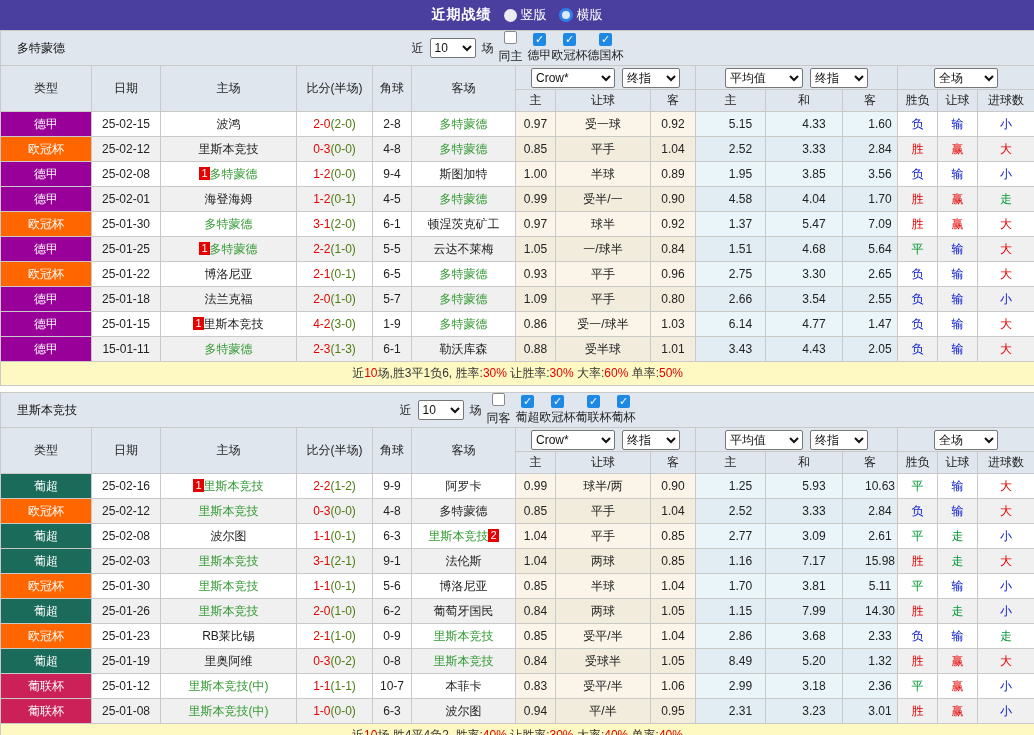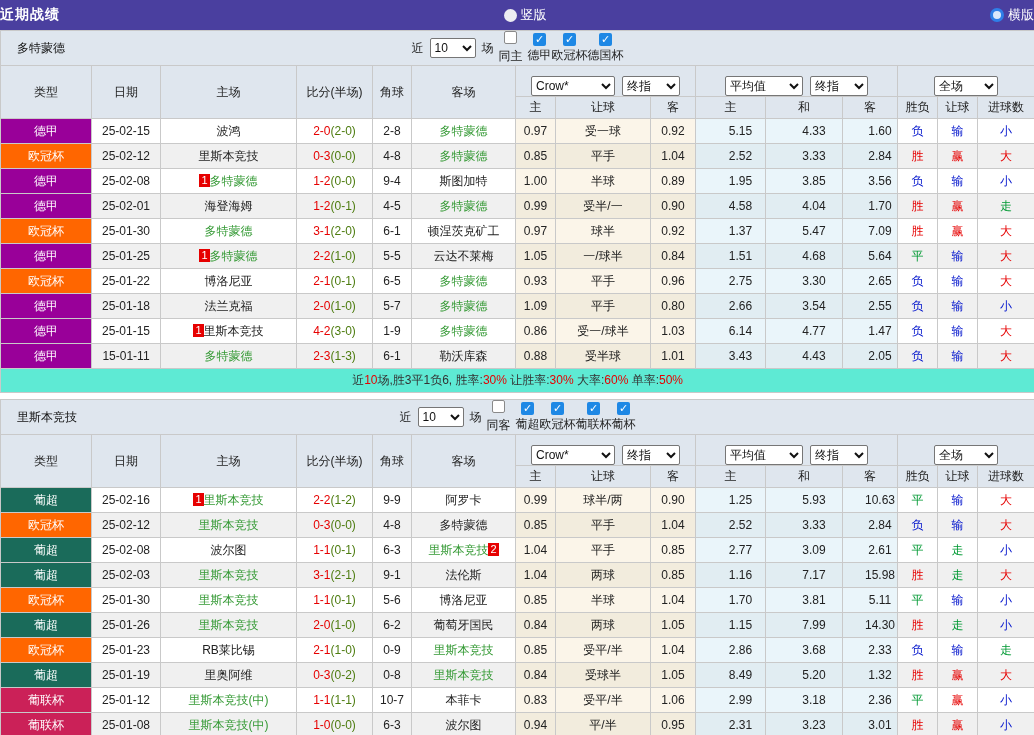--- a/index.html
+++ b/index.html
@@ -5,21 +5,21 @@
   * { box-sizing: border-box; }
   html,body { margin:0; padding:0; background:#fff; }
   body {
     width:1034px;
     font-family:"Liberation Sans","DejaVu Sans",sans-serif;
     font-size:12px; color:#222;
   }
   
   .topbar {
     height:30px; background:#4a3f9f; color:#fff;
-    display:flex; align-items:center; justify-content:space-between; gap:12px;
+    display:flex; align-items:center; justify-content:center; gap:12px;
   }
   .topbar .title { font-size:14px; font-weight:bold; letter-spacing:1px; }
   .radio-label { display:inline-flex; align-items:center; gap:4px; font-size:13px; cursor:pointer; }
   .radio { display:inline-block; width:13px; height:13px; border-radius:50%; }
   .radio.sel { background:#ececf2; }
   .radio.unsel { width:14px; height:14px; background:#dce8fb; border:3px solid #2f7fe8; }
   
   .match-table { width:1034px; }
   .match-table + .match-table { margin-top:6px; }
   table { width:100%; border-collapse:collapse; table-layout:fixed; font-size:12px; }
@@ -38,27 +38,27 @@
   tbody tr:nth-child(even) td.col-avg  { background:#e1edf2; }
   td.league { color:#fff; }
   .team-green { color:#339933; }
   .score-ft { color:#e60000; }
   .score-ht { color:#4d7c0f; }
   .num-badge {
     display:inline-block; background:#e60000; color:#fff;
     font-size:11px; line-height:13px; height:13px; padding:0 2px; vertical-align:1px;
   }
   .c-red { color:#e60000; } .c-blue { color:#0013cc; } .c-green { color:#009933; }
-  .summary-row td { background:#5eead4; height:24px; color:#333; }
+  .summary-row td { background:#fef9c3; height:24px; color:#333; }
   
   .filter-wrap { position:relative; display:flex; align-items:center; justify-content:center; height:100%; gap:3px; }
   .team-label { position:absolute; left:16px; color:#111; }
   select {
     font-family:inherit; font-size:12px; height:20px;
-    border:1px solid #767676; border-radius:2px; background:#fff; color:#111;margin-top:10px;
+    border:1px solid #767676; border-radius:2px; background:#fff; color:#111;
   }
   .sel-count { width:46px; margin:0 3px; }
   .sel-company { width:84px; } .sel-final { width:58px; }
   .sel-avg { width:78px; } .sel-scope { width:64px; }
   .sel-wrap { display:flex; align-items:center; justify-content:center; gap:7px; }
   .cb { display:inline-block; width:13px; height:13px; border-radius:2px; flex:none; }
   .cb.checked { background:#1e88e5; color:#fff; font-size:11px; line-height:13px; text-align:center; }
   .cb.unchecked { background:#fff; border:1px solid #8a8a8a; }
   .cb-label { display:inline-flex; align-items:center; gap:1px; cursor:pointer;flex-direction:column; }
   .cb-label.same { margin:0 2px; gap:4px; }

